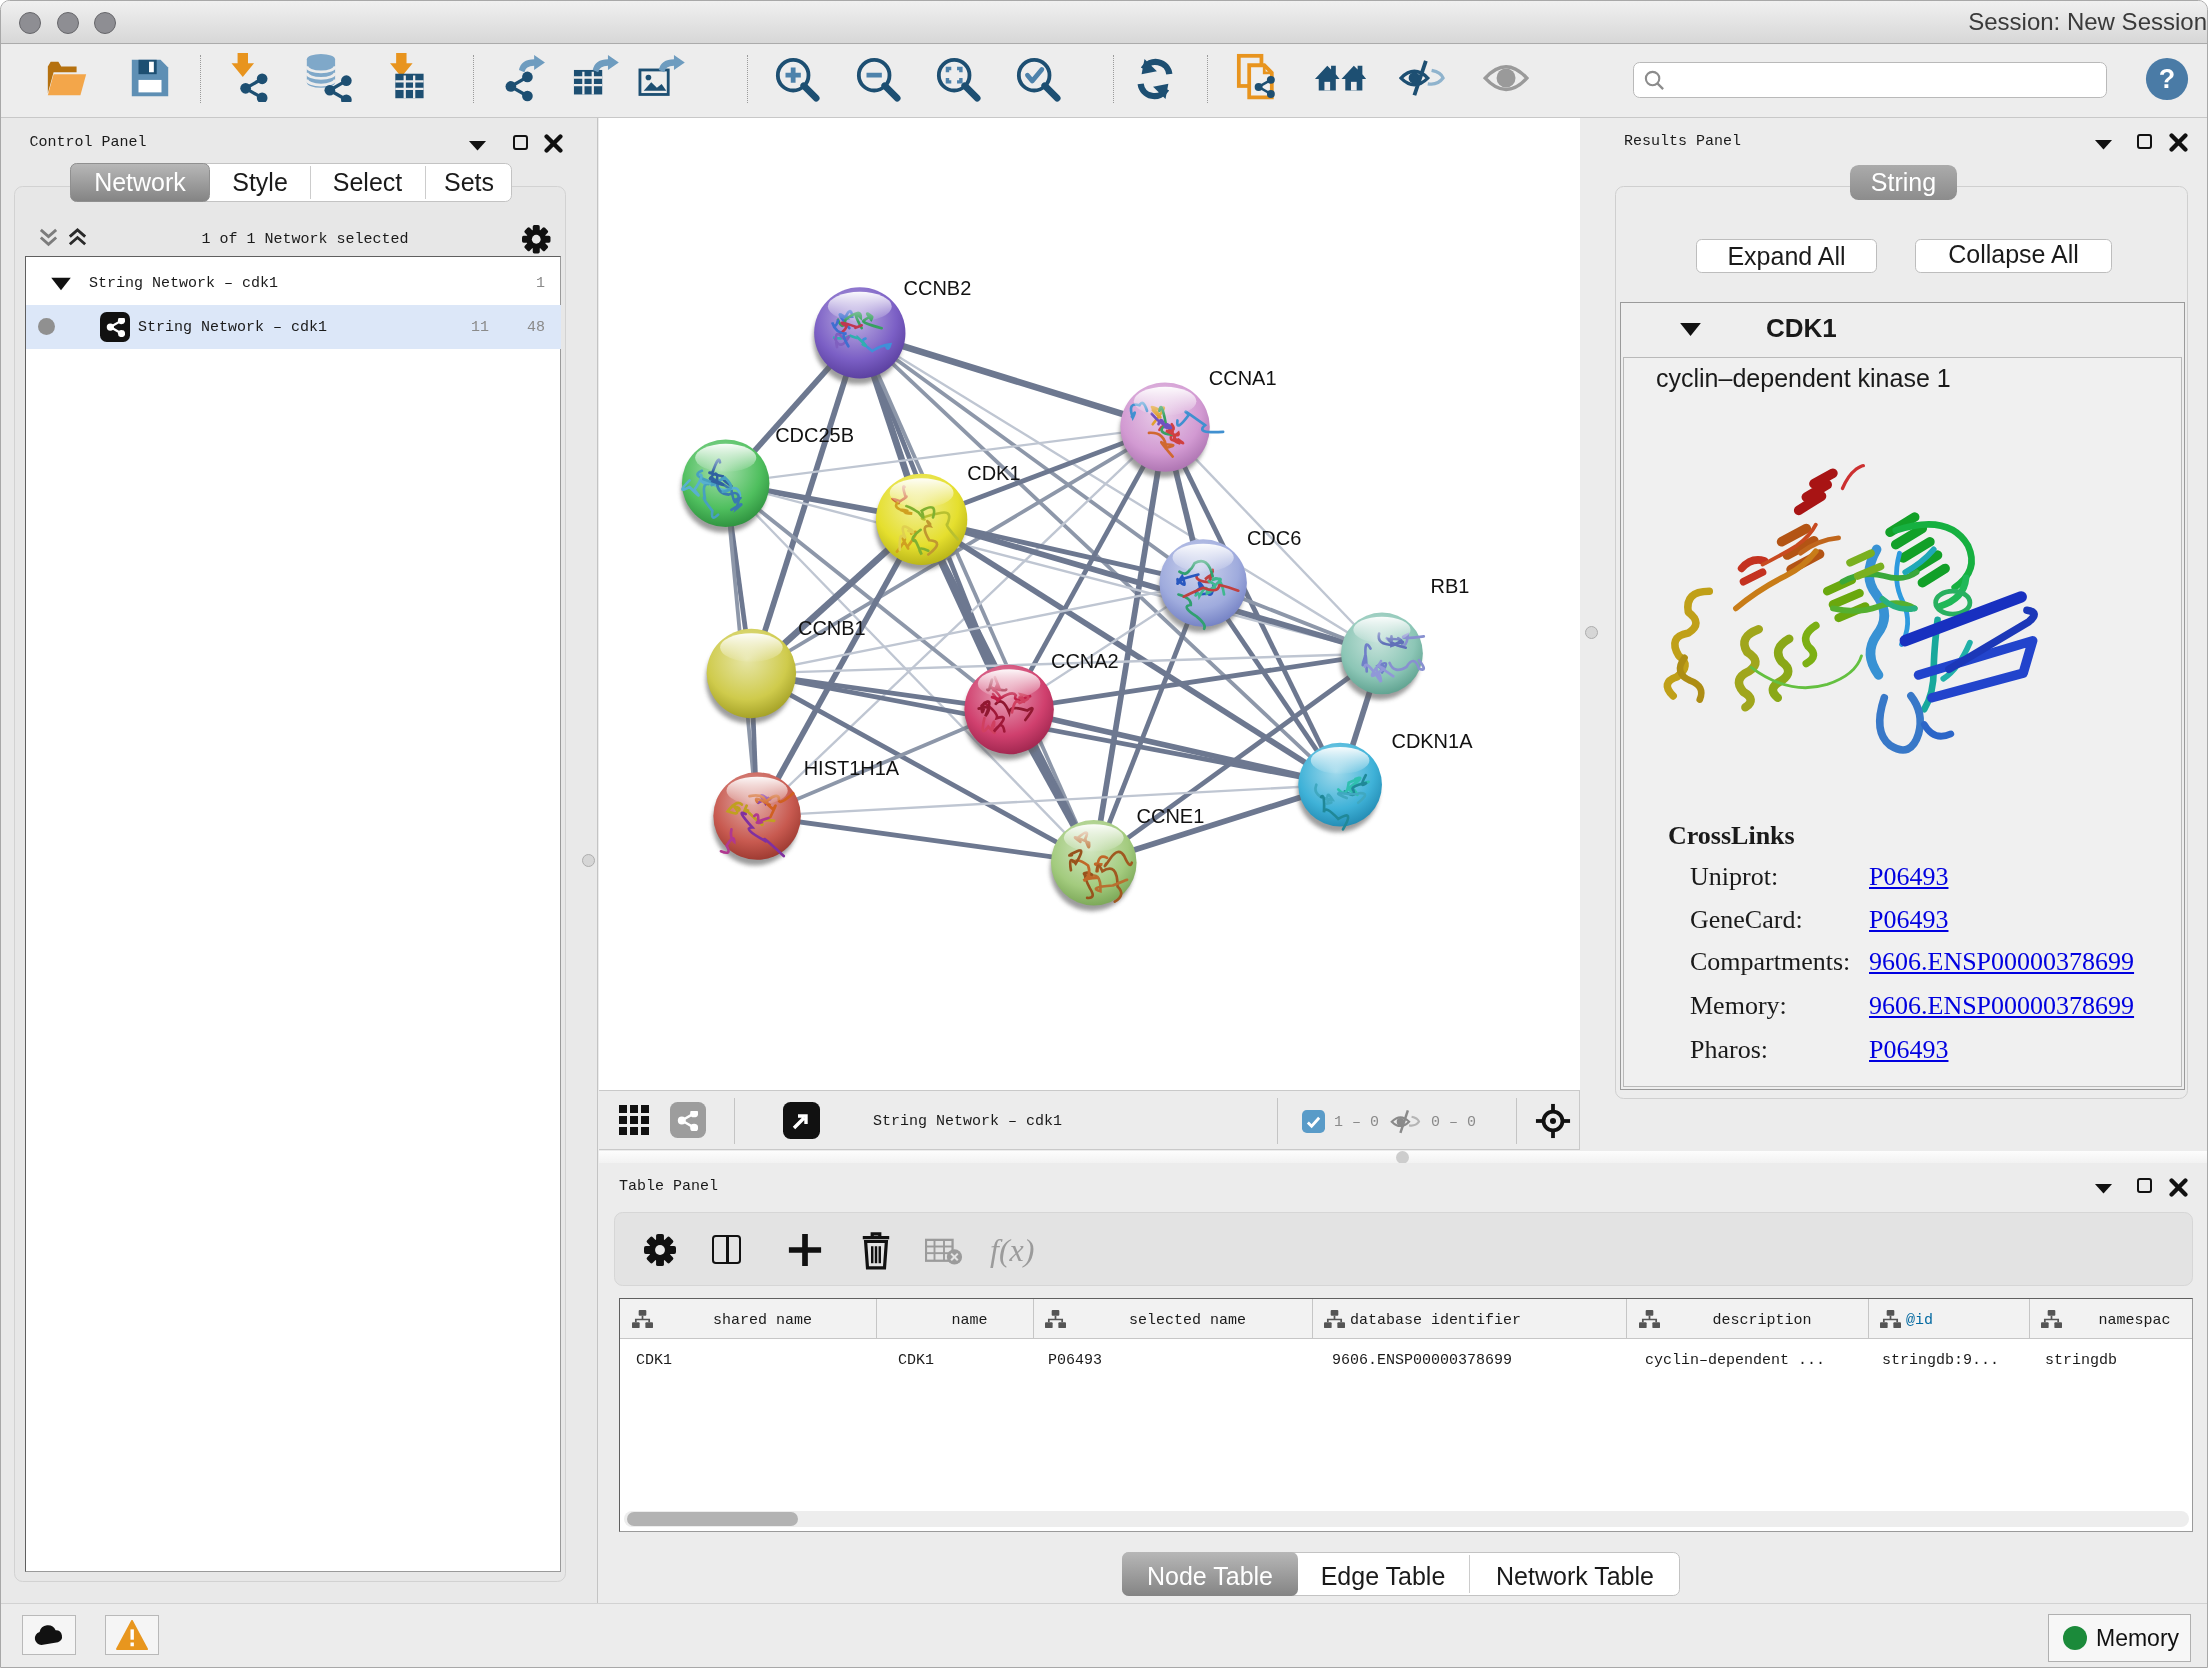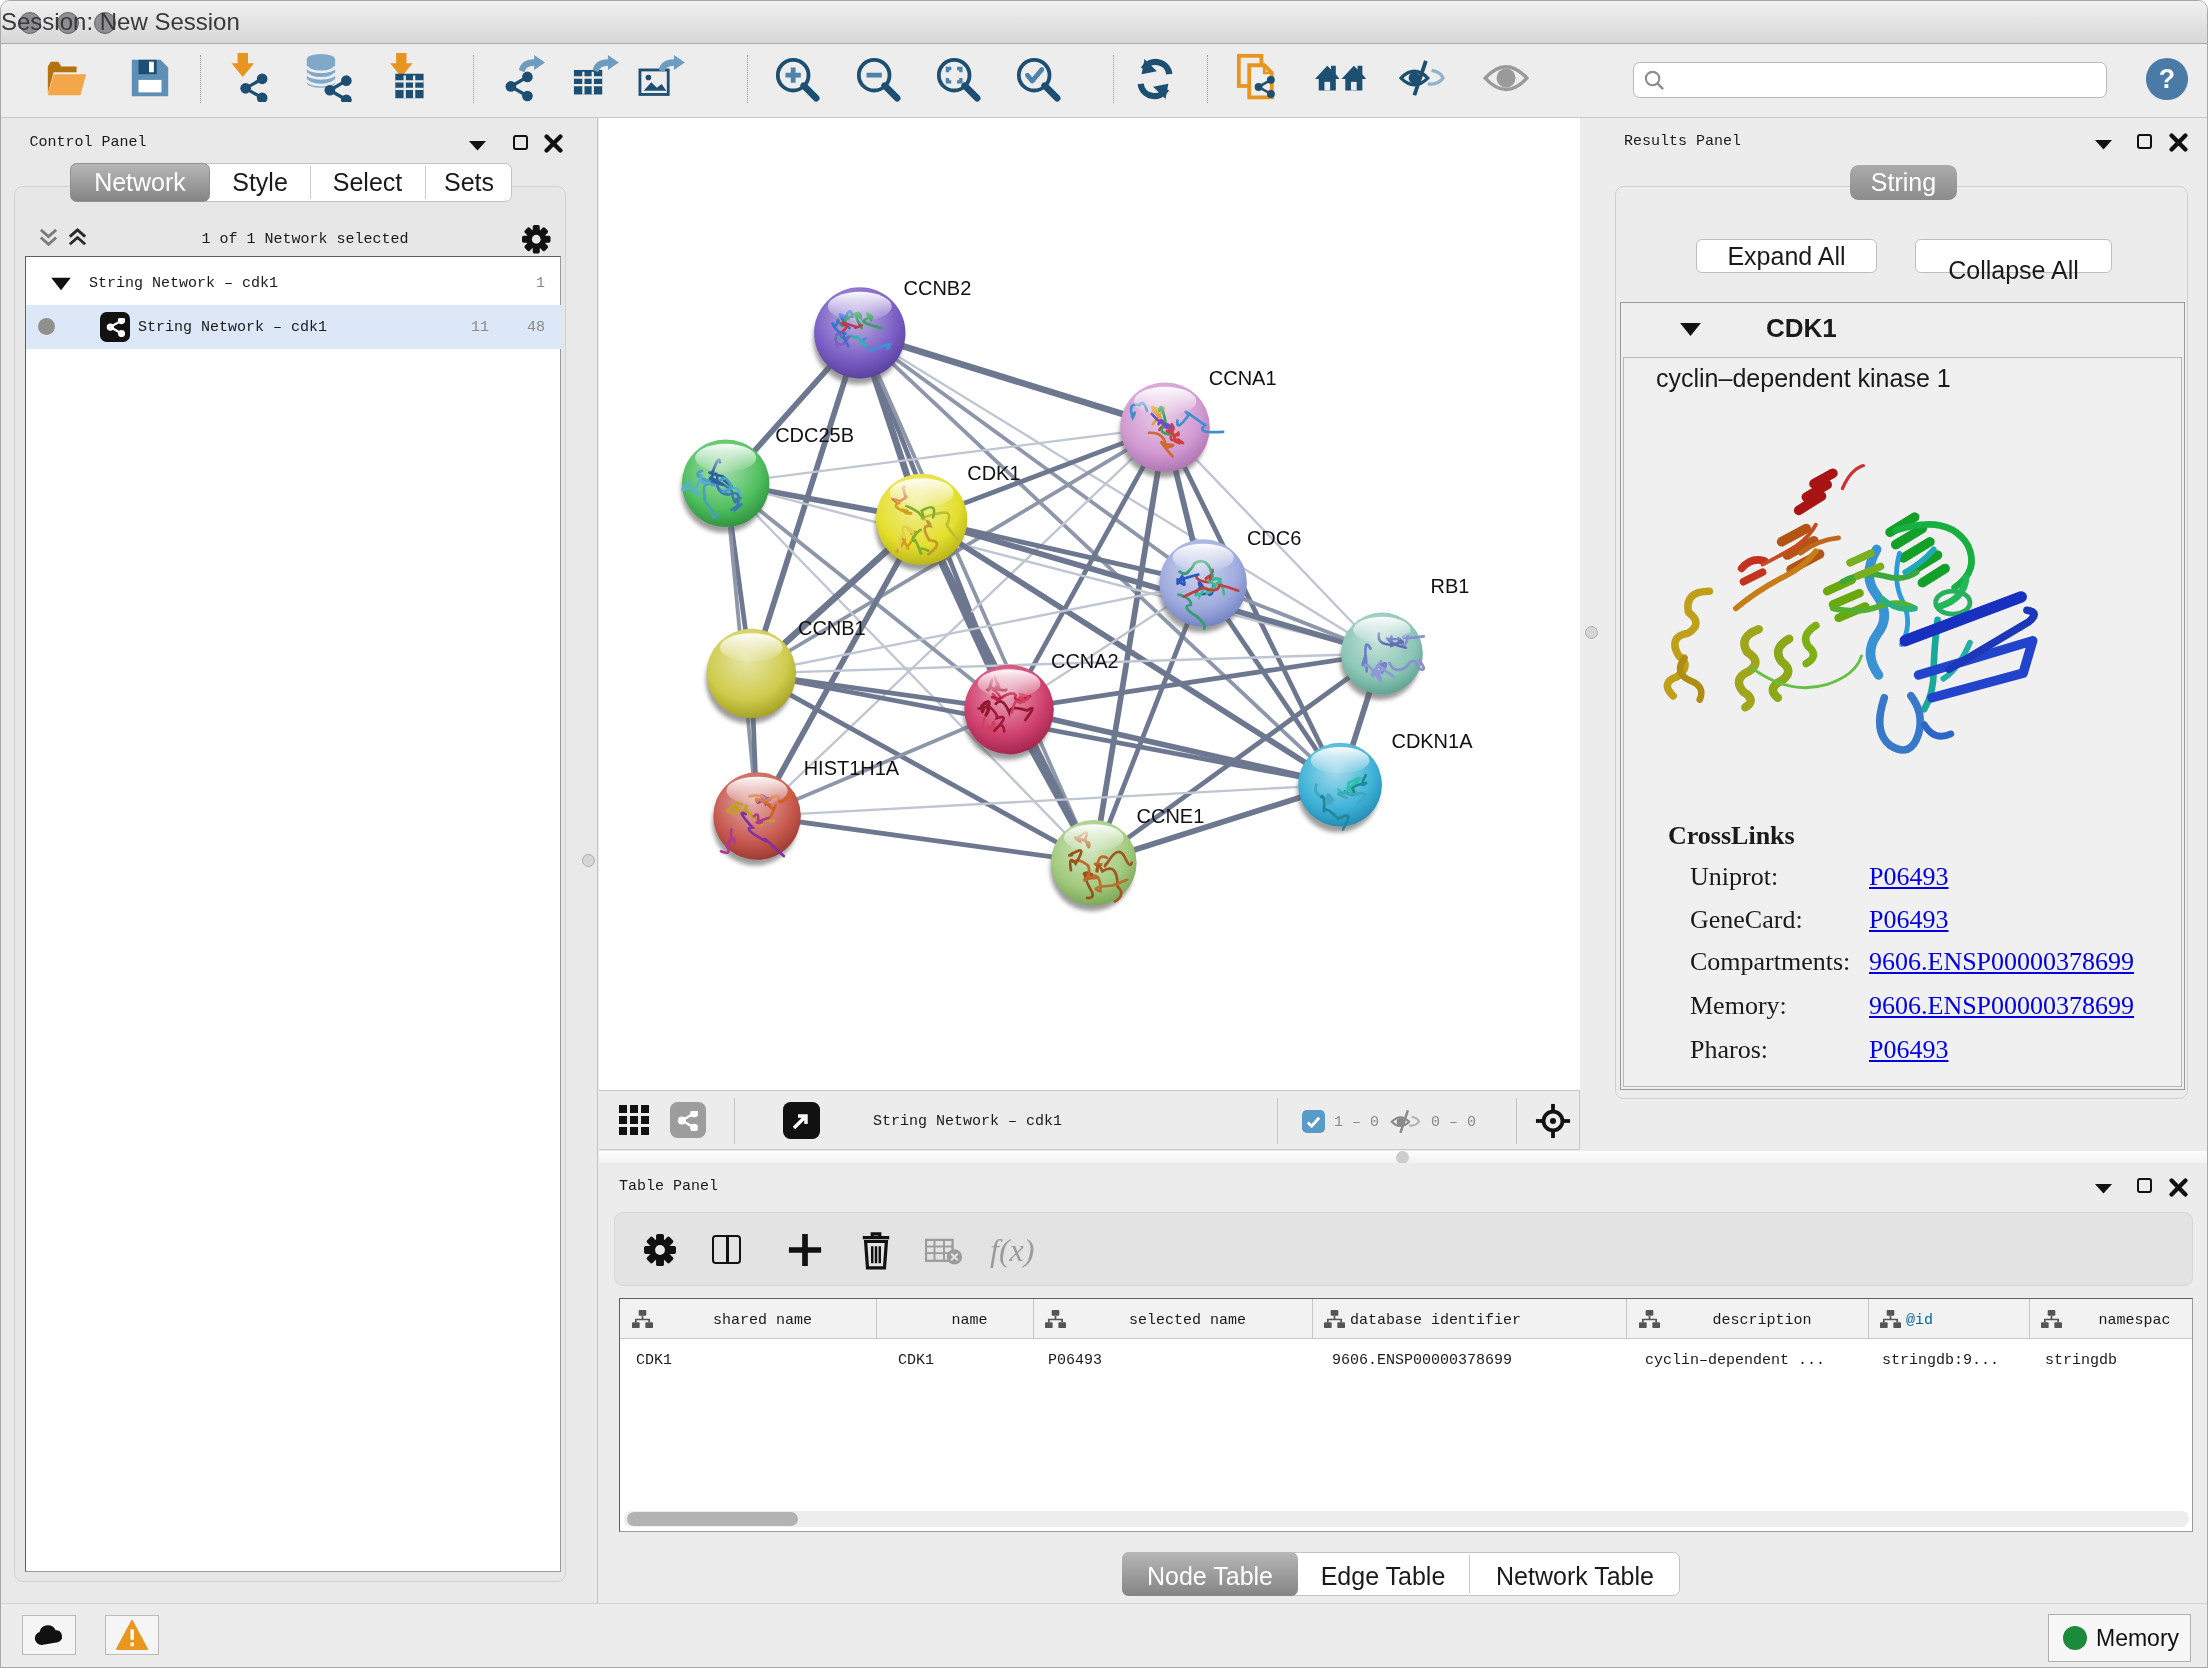--- a/index.html
+++ b/index.html
@@ -8,21 +8,21 @@
   .t20 {font-size:25px;line-height:28.5px;white-space:nowrap;}
   #win {position:absolute;left:0;top:0;width:2208px;height:1668px;background:#ececec;
         border-radius:9.5px 9.5px 0 0;overflow:hidden;border:1px solid #a8a8a8;}
 </style></head>
 <body>
 <div id="win">
   <div style="position:absolute;left:0;top:0;width:100%;height:43px;background:linear-gradient(#f0f0f0,#d7d7d7);border-bottom:1px solid #ababab"></div>
   <div style="position:absolute;left:18px;top:10.5px;width:22px;height:22px;border-radius:50%;background:#8e8e93;border:1px solid #66666a"></div>
   <div style="position:absolute;left:56px;top:10.5px;width:22px;height:22px;border-radius:50%;background:#8e8e93;border:1px solid #66666a"></div>
   <div style="position:absolute;left:93px;top:10.5px;width:22px;height:22px;border-radius:50%;background:#8e8e93;border:1px solid #66666a"></div>
-  <div style="position:absolute;left:0;top:6.7px;width:100%;text-align:left;font-size:24px;color:#3a3a3a">Session: New Session</div>
+  <div style="position:absolute;left:0;top:6.7px;width:100%;text-align:right;font-size:24px;color:#3a3a3a">Session: New Session</div>
   <div style="position:absolute;left:0;top:44px;width:100%;height:73px;background:#ededed;border-bottom:1px solid #c8c8c8"></div>
   <svg style="position:absolute;left:43px;top:54px" width="46" height="46" viewBox="0 0 48 48">
       <path d="M4 12 L4 40 L10 18 L34 18 L34 12 L18 12 L15 7 L7 7 Z" fill="#b5710f"></path>
       <path d="M10 20 L44 20 L38 42 L4 42 Z" fill="#f3a64a"></path>
     </svg>
     <svg style="position:absolute;left:126px;top:54px" width="46" height="46" viewBox="0 0 48 48">
       <path d="M5 5 H35 L43 13 V43 H5 Z" fill="#5e8fb4"></path>
       <rect x="12" y="5" width="19" height="15" fill="#1d4f72"></rect>
       <rect x="23" y="7" width="5" height="11" fill="#ffffff"></rect>
       <rect x="12" y="26" width="24" height="13" fill="#ffffff"></rect>
@@ -582,21 +582,21 @@
       <path d="M1 1 L19 1 L10 11 Z" fill="#111"></path>
     </svg>
     <div style="position:absolute;left:2136px;top:133px;width:15px;height:15px;border:2.4px solid #111;border-radius:2.9px"></div>
     <svg style="position:absolute;left:2168px;top:132px" width="19" height="19" viewBox="0 0 22 22">
       <path d="M3 3 L19 19 M19 3 L3 19" stroke="#111" stroke-width="5" stroke-linecap="round"></path>
     </svg>
     <div style="position:absolute;left:1614px;top:185px;width:573px;height:913px;background:#ececec;border:1px solid #cfcfcf;border-radius:8.6px"></div>
     <div style="position:absolute;left:1849px;top:164px;width:107px;height:35px;background:linear-gradient(#ababab,#8c8c8c);border-radius:8.6px;z-index:5"></div>
     <div class="t20" style="position:absolute;left:1849px;top:167px;width:107px;text-align:center;color:#ffffff;z-index:6">String</div>
     <div class="t20" style="position:absolute;left:1695px;top:238px;width:181px;height:34px;background:#ffffff;border:1px solid #bdbdbd;border-radius:5.7px;text-align:center;padding-top:1.9px;color:#1a1a1a">Expand All</div>
-    <div class="t20" style="position:absolute;left:1914px;top:238px;width:197px;height:34px;background:#ffffff;border:1px solid #bdbdbd;border-radius:5.7px;text-align:center;padding-top:16px;color:#1a1a1a">Collapse All</div>
+    <div class="t20" style="position:absolute;left:1914px;top:238px;width:197px;height:34px;background:#ffffff;border:1px solid #bdbdbd;border-radius:5.7px;text-align:center;padding-top:0;color:#1a1a1a">Collapse All</div>
     <div style="position:absolute;left:1619px;top:301px;width:565px;height:788px;background:#eeeeee;border:1.4px solid #9a9a9a"></div>
     <svg style="position:absolute;left:1677px;top:320px" width="25" height="17" viewBox="0 0 26 18">
       <path d="M2 2 L24 2 L13 16 Z" fill="#111"></path>
     </svg>
     <div style="position:absolute;left:1765px;top:312px;color:#1a1a1a;font:bold 26px 'Liberation Sans',sans-serif">CDK1</div>
     <div style="position:absolute;left:1622px;top:356px;width:559px;height:730px;background:#f0f0f0;border:1px solid #b9b9b9"></div>
     <div class="t20" style="position:absolute;left:1655px;top:363px;color:#1a1a1a">cyclin–dependent kinase 1</div>
     <svg style="position:absolute;left:1655px;top:438px" width="390" height="333" viewBox="0 0 410 350">
       <g fill="none" stroke-linecap="round" stroke-linejoin="round">
         <path d="M196 52 q6 -14 14 -20 q6 -4 8 -4" stroke="#cc3030" stroke-width="3.5"></path>

